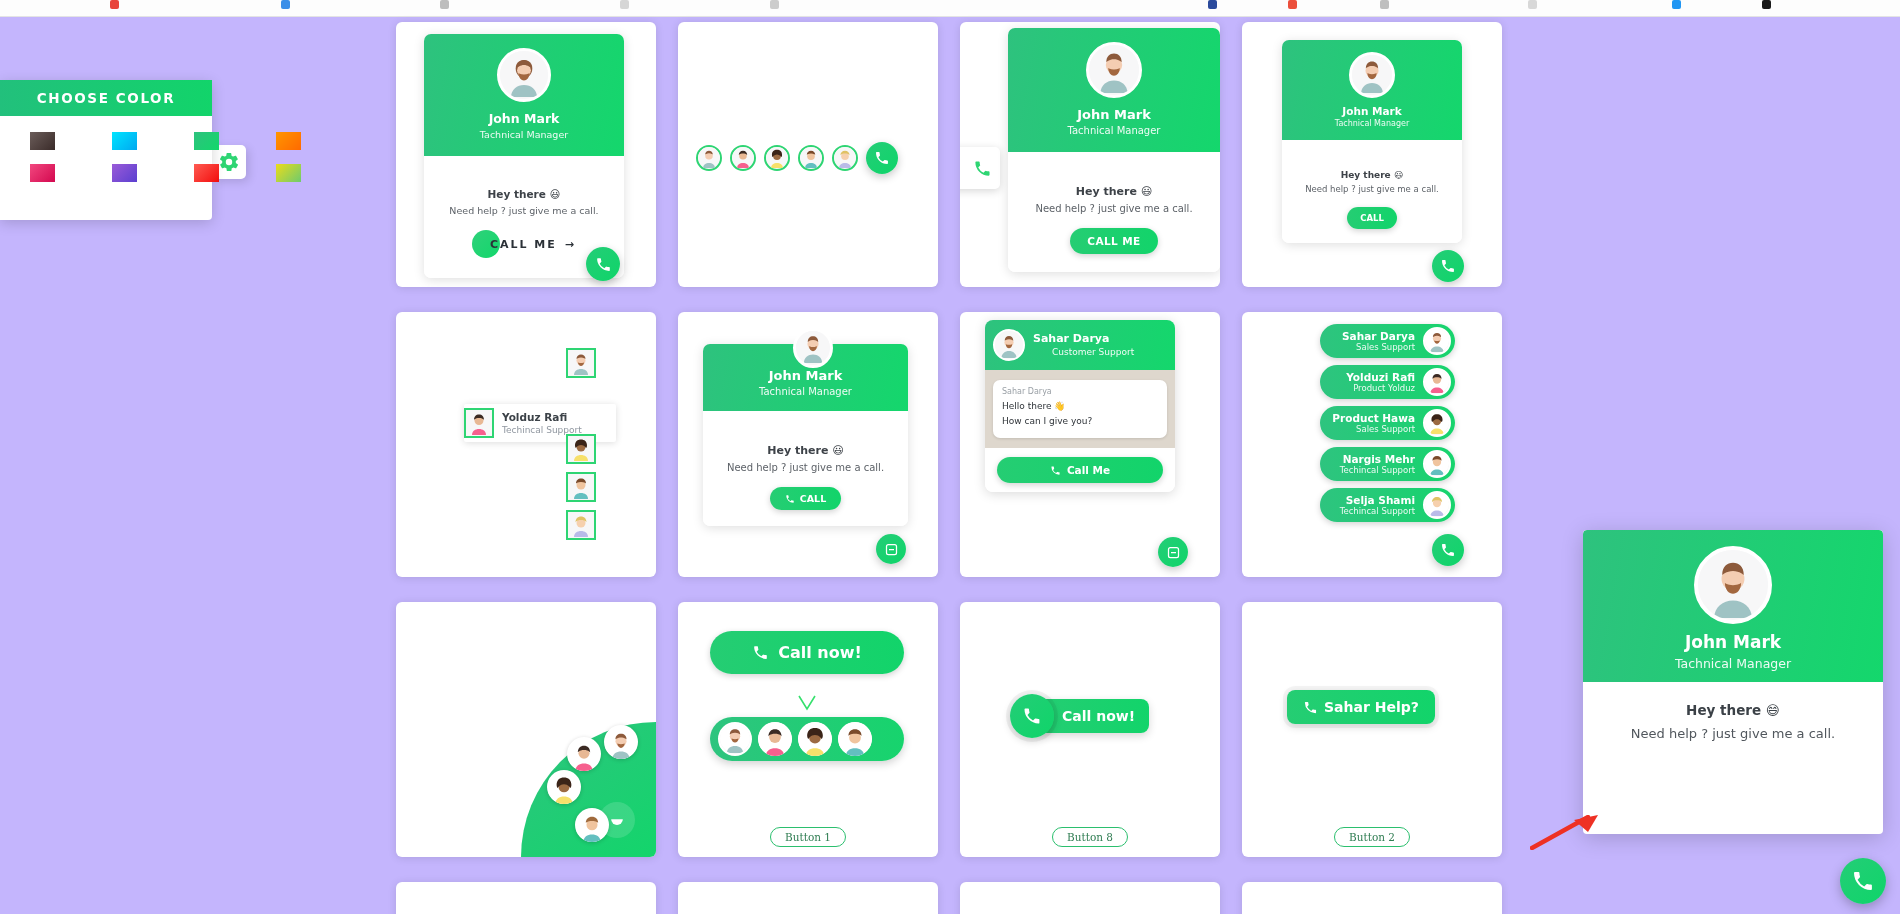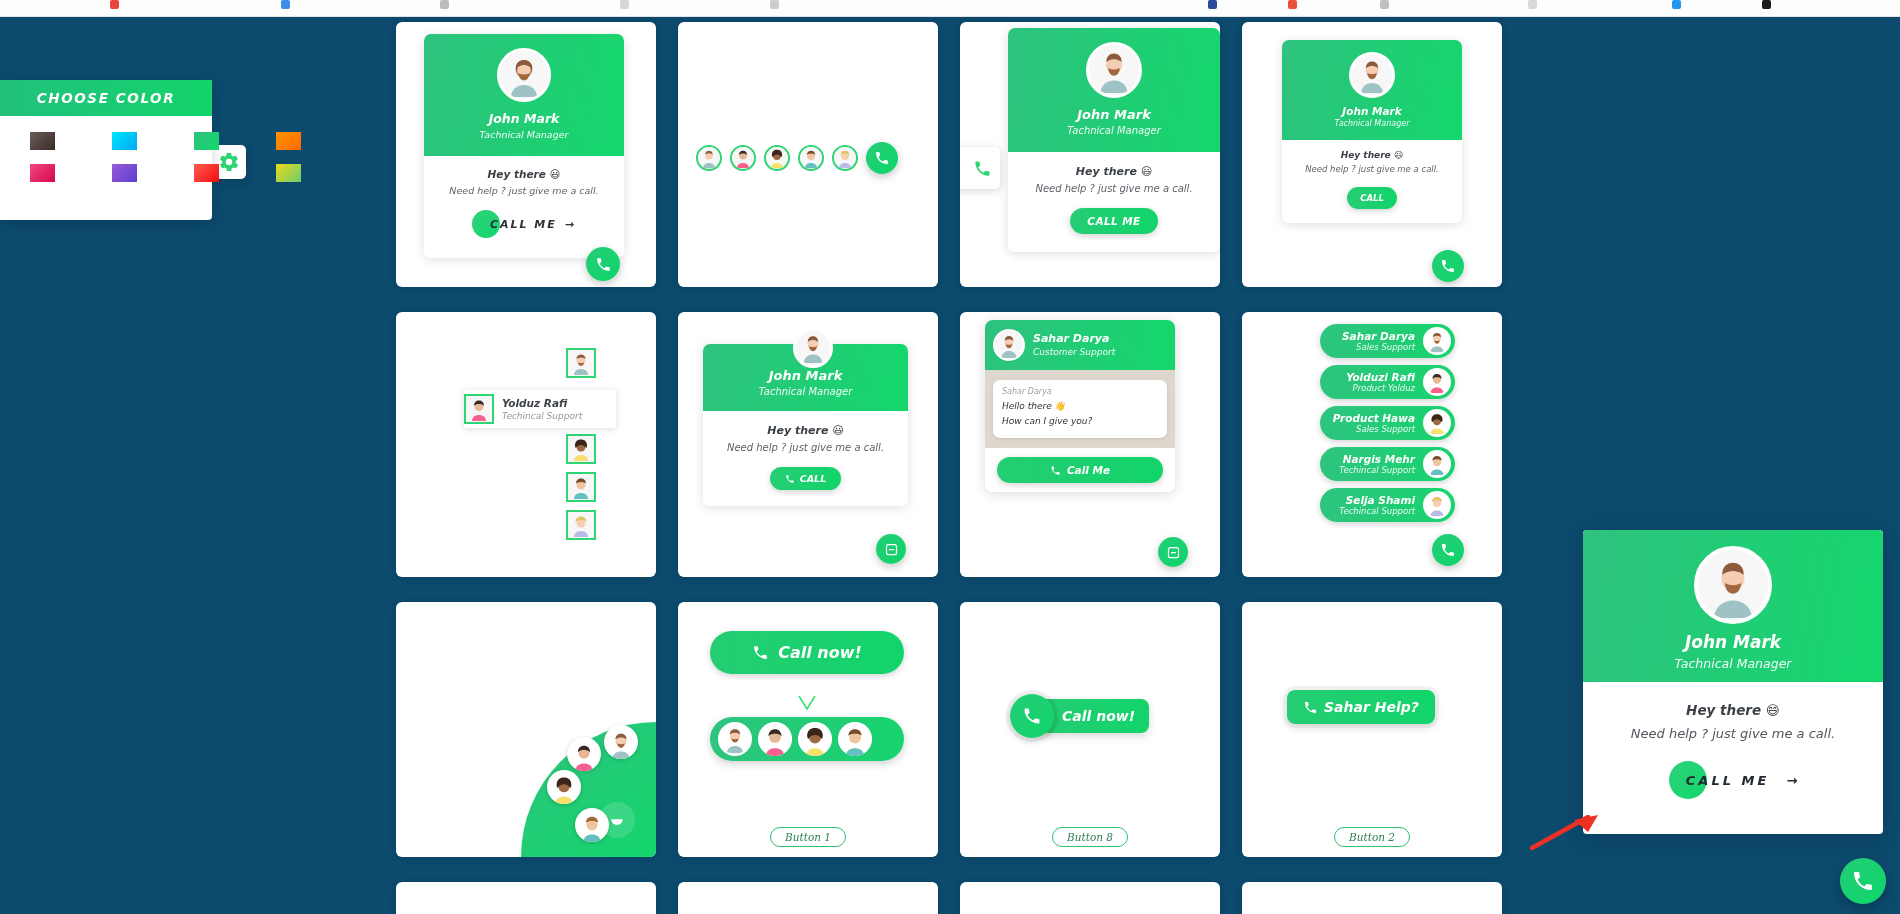--- a/index.html
+++ b/index.html
@@ -4,21 +4,21 @@
 <title>Call Now Button — Widget Styles</title>
 <style>
   * { box-sizing: border-box; }
   html, body {
     margin: 0; padding: 0;
     width: 1900px; height: 914px;
     overflow: hidden;
     background: #ffffff;
     font-family: "DejaVu Sans", "Liberation Sans", sans-serif;
   }
-  .page { position: relative; width: 1900px; height: 914px; background:#0c4a6e;font-style:italic; }
+  .page { position: relative; width: 1900px; height: 914px; background:#c4b5fd; }
 
   
   .top-strip {
     position:absolute; left:0; top:0; width:1900px; height:17px;
     background:#fdfdfd; border-bottom:1px solid #e4e4e4;
     overflow:hidden;
   }
   .bm { position:absolute; top:0px; width:9px; height:9px; border-radius:2px; }
 
   
@@ -66,21 +66,21 @@
   
   .pw { position:absolute; background:#fff; border-radius:7px;
         box-shadow:0 2px 11px rgba(0,0,0,.13); overflow:hidden; }
   .pw-head {
     background:linear-gradient(100deg,#2ec27e,#14d76c);
     text-align:center; color:#fff;
   }
   .pw-name { font-weight:700; }
   .pw-role { opacity:.92; }
   .pw-body { background:#fff; text-align:center; }
-  .pw-hey { font-weight:700; color:#3d4248; }
+  .pw-hey { font-weight:700; color:#3d4248;margin-top:20px; }
   .pw-sub { color:#5d6268; }
 
   .avatar-ring {
     border-radius:50%; background:#f7f7f8;
     border:3px solid #fff; display:flex; align-items:flex-end;
     justify-content:center; overflow:hidden; margin:0 auto;
   }
   .avatar-ring.g { border-color:#2ed573; }
 
   .pill-btn {
@@ -382,21 +382,21 @@
         <div class="sq-av" style="margin-bottom:8px;">
             <svg width="28" height="28" viewBox="0 0 52 52">
               <rect width="52" height="52" fill="#f7f7f8"></rect>
               <circle cx="26" cy="23" r="9" fill="#f4cdb2"></circle>
               <path d="M17 20c0-6 4-9 9-9s9 3 9 9c0 0-4-3-9-3s-9 3-9 3z" fill="#8d5a3b"></path>
               <path d="M20 27c0 4 3 7 6 7s6-3 6-7c0 0-2 1-6 1s-6-1-6-1z" fill="#a3673f"></path>
               <path d="M12 52c0-8 6.5-12 14-12s14 4 14 12z" fill="#9fc3c4"></path>
             </svg>
           </div>
       </div>
-      <div class="vcard" style="position:absolute; left:68px; top:78px; width:152px; height:38px;">
+      <div class="vcard" style="position:absolute; left:68px; top:92px; width:152px; height:38px;">
         <div class="sq-av">
             <svg width="28" height="28" viewBox="0 0 52 52">
               <rect width="52" height="52" fill="#f7f7f8"></rect>
               <circle cx="26" cy="23" r="9" fill="#e8b894"></circle>
               <path d="M16 22c0-7 4-11 10-11s10 4 10 11c0 0-2-4-10-4s-10 4-10 4z" fill="#3b2a23"></path>
               <path d="M12 52c0-8 6.5-12 14-12s14 4 14 12z" fill="#f6608e"></path>
             </svg>
           </div>
         <div style="padding-left:8px;">
           <div style="font-size:10.5px;font-weight:700;color:#3c4248;line-height:13px;">Yolduz Rafi</div>
@@ -474,21 +474,21 @@
             <svg width="30" height="30" viewBox="0 0 52 52">
                 <circle cx="26" cy="26" r="26" fill="#f7f7f8"></circle>
                 <circle cx="26" cy="23" r="8.5" fill="#f4cdb2"></circle>
                 <path d="M18 20c0-6 3.5-9 8-9s8 3 8 9c0 0-3-3-8-3s-8 3-8 3z" fill="#8d5a3b"></path>
                 <path d="M20 26c0 5 3 8 6 8s6-3 6-8c0 0-2 1.6-6 1.6S20 26 20 26z" fill="#a3673f"></path>
                 <path d="M12 52c0-8 6.5-13 14-13s14 5 14 13z" fill="#9fc3c4"></path>
               </svg>
           </div>
           <div>
             <div style="font-size:11px;font-weight:700;line-height:14px;">Sahar Darya</div>
-            <div style="font-size:9px;opacity:.93;line-height:12px;">Customer Support</div>
+            <div style="font-size:9px;opacity:.93;line-height:12px;margin-left:19px;">Customer Support</div>
           </div>
         </div>
         <div class="chatw-body">
           <div class="bubble">
             <div class="who">Sahar Darya</div>
             <div class="msg">Hello there 👋</div>
             <div class="msg">How can I give you?</div>
           </div>
         </div>
         <div class="chatw-foot">
@@ -729,25 +729,20 @@
             <path d="M20 26c0 5 3 8 6 8s6-3 6-8c0 0-2 1.6-6 1.6S20 26 20 26z" fill="#a3673f"></path>
             <path d="M12 52c0-8 6.5-13 14-13s14 5 14 13z" fill="#9fc3c4"></path>
           </svg>
       </div>
       <div class="fp-name">John Mark</div>
       <div class="fp-role">Tachnical Manager</div>
     </div>
     <div>
       <div class="fp-hey">Hey there 😄</div>
       <div class="fp-sub">Need help ? just give me a call.</div>
-      <div class="fp-cta">
-        <span class="fp-dot"></span>
-        <span class="fp-cta-label">CALL ME</span>
-        <span class="fp-cta-label" style="letter-spacing:0;margin-left:12px;">→</span>
-      </div>
     </div>
   </div>
 
   <div class="red-arrow">
     <svg width="70" height="35" viewBox="0 0 70 35">
       <path d="M2 33 L58 2" stroke="#ee3124" stroke-width="4.5" stroke-linecap="round"></path>
       <path d="M68 0 L44 5 L58 17 Z" fill="#ee3124"></path>
     </svg>
   </div>
 

